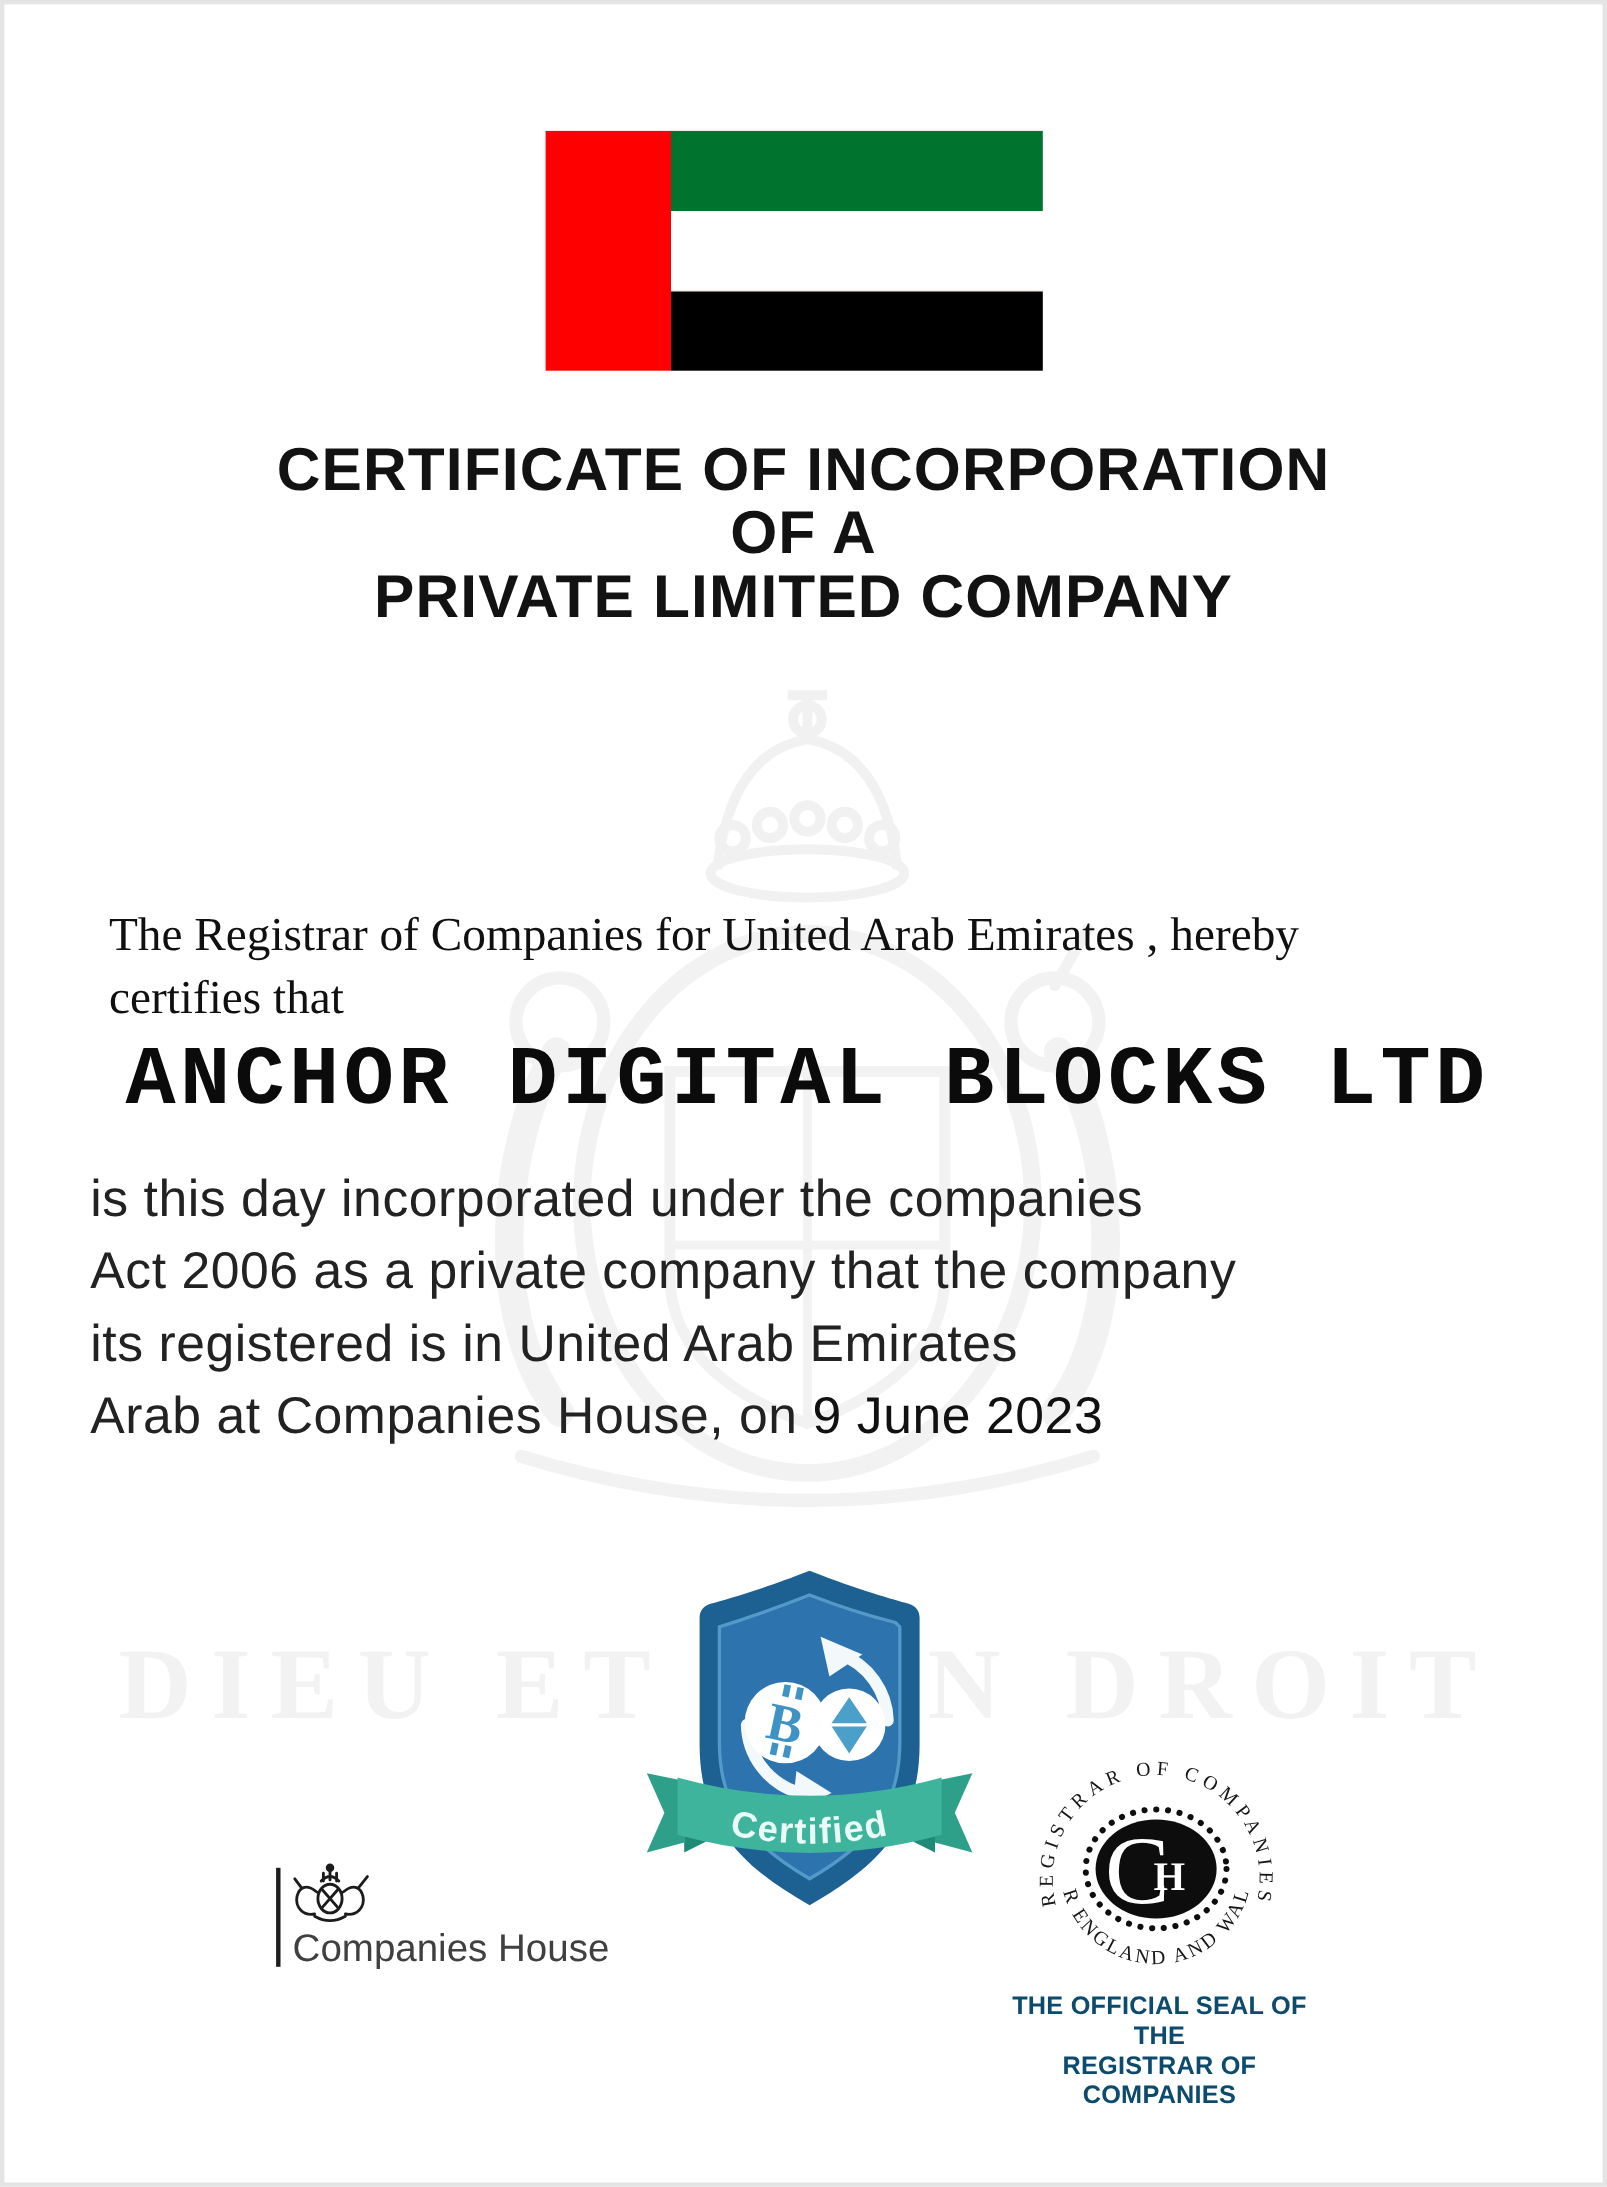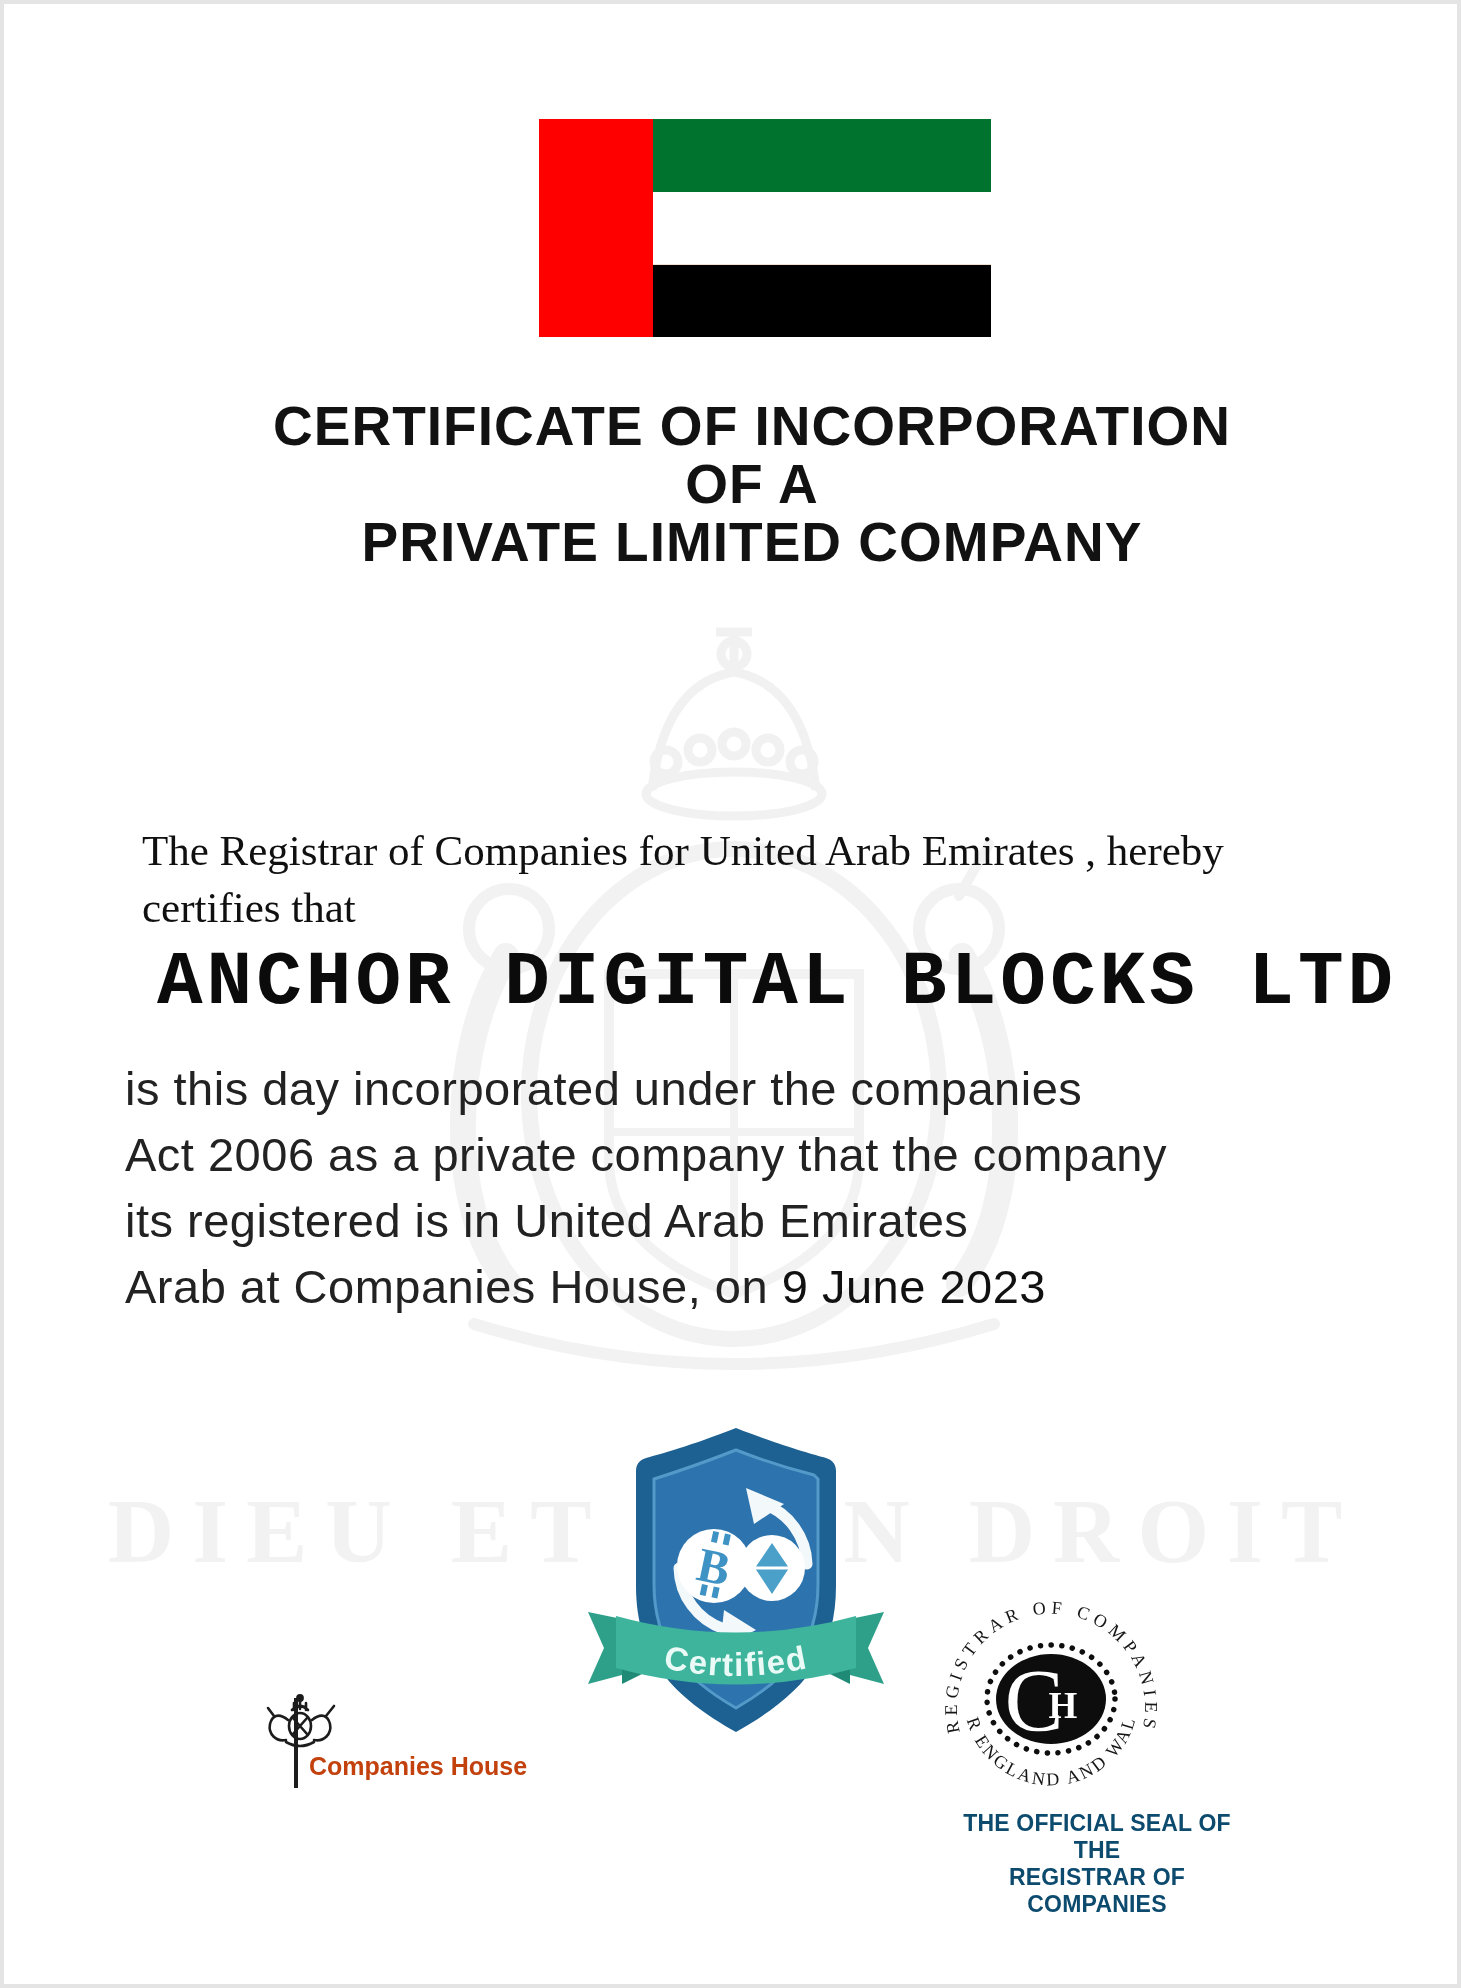--- a/index.html
+++ b/index.html
@@ -5,21 +5,21 @@
   html,body{margin:0;padding:0;background:#ececec;}
   .page{
     position:relative;
     width:1461px;height:1988px;
     background:#ffffff;
     border:4px solid #e4e4e4;
     box-sizing:border-box;
     overflow:hidden;
     font-family:"Liberation Sans",sans-serif;
   }
-  .layer{position:absolute;margin-left:43px;}
+  .layer{position:absolute;}
   
   .flag{left:492px;top:115px;width:452px;height:218px;}
   .flag .red{position:absolute;left:0;top:0;width:114px;height:218px;background:#FE0000;}
   .flag .stripes{position:absolute;left:114px;top:0;right:0;height:218px;}
   .flag .green{position:absolute;left:0;top:0;width:100%;height:73px;background:#00732F;}
   .flag .white{position:absolute;left:0;top:73px;width:100%;height:72px;background:#FFFFFF;border-bottom:1px solid #f0e0d0;}
   .flag .black{position:absolute;left:0;top:146px;width:100%;height:72px;background:#000000;}
   
   .title{
     left:0;right:0;top:393px;
@@ -46,21 +46,21 @@
     left:78px;top:1052px;width:1320px;
     font-size:47px;line-height:66px;
     letter-spacing:0.5px;color:#222222;
   }
   .bodytext .date{font-weight:400;color:#111;}
   
   .ch-bar{left:247px;top:1694px;width:4px;height:90px;background:#1d1d1d;}
   .ch-crest{left:256px;top:1686px;}
   .ch-text{
     left:262px;top:1748px;
-    font-size:25px;color:#c2410c;letter-spacing:0px;font-weight:bold;
+    font-size:35px;color:#404040;letter-spacing:0px;
   }
   
   .seal-caption{
     left:895px;top:1806px;width:310px;
     text-align:center;font-weight:700;
     font-size:23px;line-height:27px;color:#0c4a6e;letter-spacing:0.2px;
   }
   .svgabs{position:absolute;}
 </style>
 </head>

